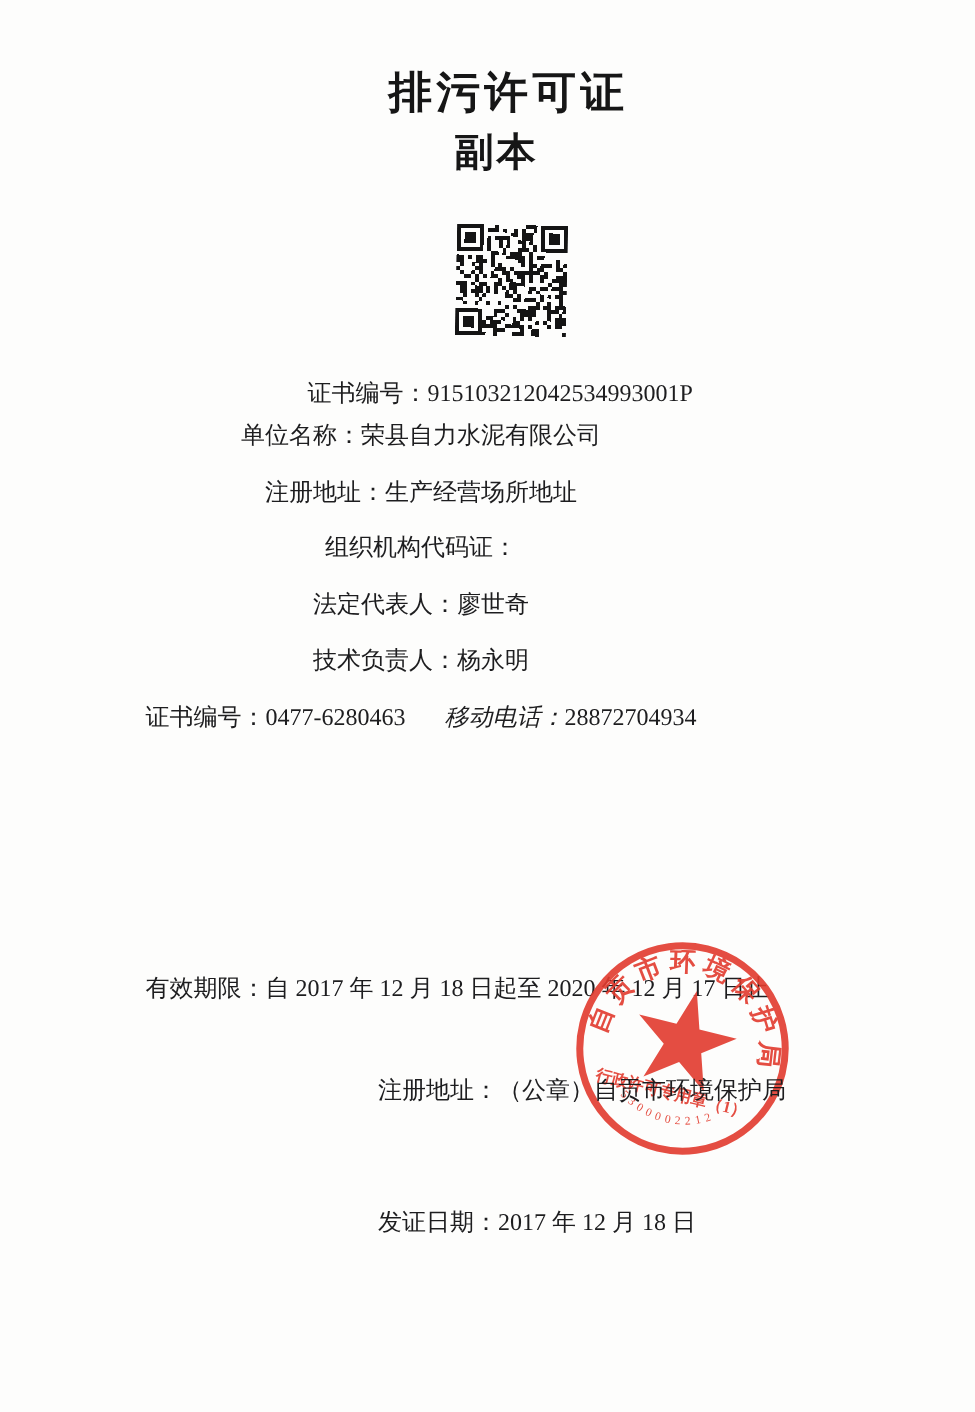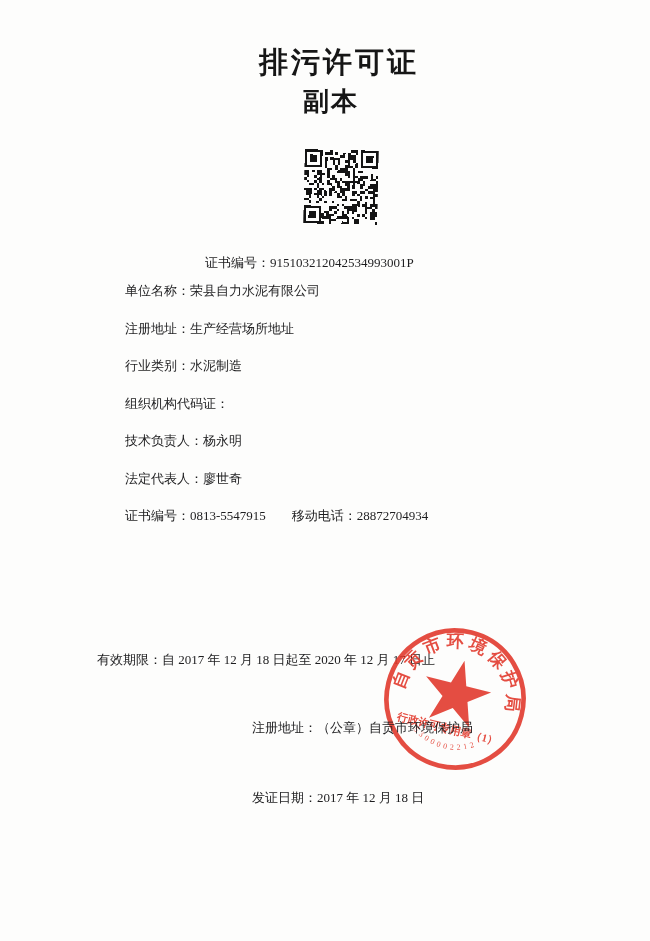--- a/index.html
+++ b/index.html
@@ -19,28 +19,28 @@
   .doc-subtitle{
     position:absolute;left:6px;top:84px;width:650px;text-align:center;
     font-family:"Liberation Sans","DejaVu Sans",sans-serif;
     font-weight:bold;font-size:26px;letter-spacing:2px;color:#161616;
     line-height:34px;
   }
   .qr{
     position:absolute;left:304px;top:149px;width:74px;height:76px;
     transform:rotate(1.2deg);
   }
-  .line{white-space:pre;font-size:13px;line-height:21px;}
+  .line{white-space:pre;font-size:16px;line-height:21px;text-align:center;}
   .cert-line{position:absolute;left:205px;top:252px;}
   .fields{position:absolute;left:97px;top:280px;}
-  .field-row{margin-bottom:16.5px;margin-left:28px;}
-  .phone-pair2{margin-left:26px;}
+  .field-row{margin-bottom:16.5px;}
+  .phone-pair2{margin-left:26px;font-style:italic;}
   .validity-line{position:absolute;left:97px;top:649px;}
   .issuer-line{position:absolute;left:252px;top:717px;}
-  .date-line{position:absolute;left:252px;top:787px;font-family:Liberation Serif, serif;}
+  .date-line{position:absolute;left:252px;top:805px;font-family:Liberation Serif, serif;}
   .seal{
     position:absolute;left:372px;top:616px;width:166px;height:166px;
     opacity:.9;pointer-events:none;
   }
   .seal text{font-family:"Liberation Serif","DejaVu Serif",serif;}
 </style>
 </head>
 <body>
 
 <div class="page">
@@ -437,25 +437,24 @@
         <rect x="21" y="28" width="1" height="1" fill="#141414"></rect>
         <rect x="28" y="28" width="1" height="1" fill="#141414"></rect>
       </svg>
   </div>
 
   <div class="line cert-line"><span>证书编号：</span><span>915103212042534993001P</span></div>
 
   <div class="fields">
     <div class="line field-row"><span>单位名称：</span><span>荣县自力水泥有限公司</span></div>
     <div class="line field-row"><span>注册地址：</span><span>生产经营场所地址</span></div>
-    <div class="line field-row"><span>行业类别：</span><span>水泥制造</span></div>
     <div class="line field-row"><span>组织机构代码证：</span><span></span></div>
+    <div class="line field-row"><span>法定代表人：</span><span>廖世奇</span></div>
     <div class="line field-row"><span>技术负责人：</span><span>杨永明</span></div>
-    <div class="line field-row"><span>法定代表人：</span><span>廖世奇</span></div>
-    <div class="line field-row"><span>证书编号：</span><span>0813-5547915</span><span class="phone-pair2">移动电话：</span><span>28872704934</span></div>
+    <div class="line field-row"><span>证书编号：</span><span>0477-6280463</span><span class="phone-pair2">移动电话：</span><span>28872704934</span></div>
   </div>
 
   <div class="line validity-line"><span>有效期限：</span><span>自 2017 年 12 月 18 日起至 2020 年 12 月 17 日止</span></div>
 
   <svg class="seal" viewBox="0 0 160 160">
     <g transform="rotate(14 80 80)" fill="none">
       <circle cx="80" cy="80" r="66" stroke="#e23b2e" stroke-width="4.5"></circle>
       <polygon fill="#e23b2e" points="80,42 87.6,65.5 112.3,65.5 92.4,80 100,103.5 80,89 60,103.5 67.6,80 47.7,65.5 72.4,65.5"></polygon>
       <defs>
         <path id="seal-arc-top" d="M 30.8 88.7 A 50 50 0 1 1 129.2 88.7"></path>

